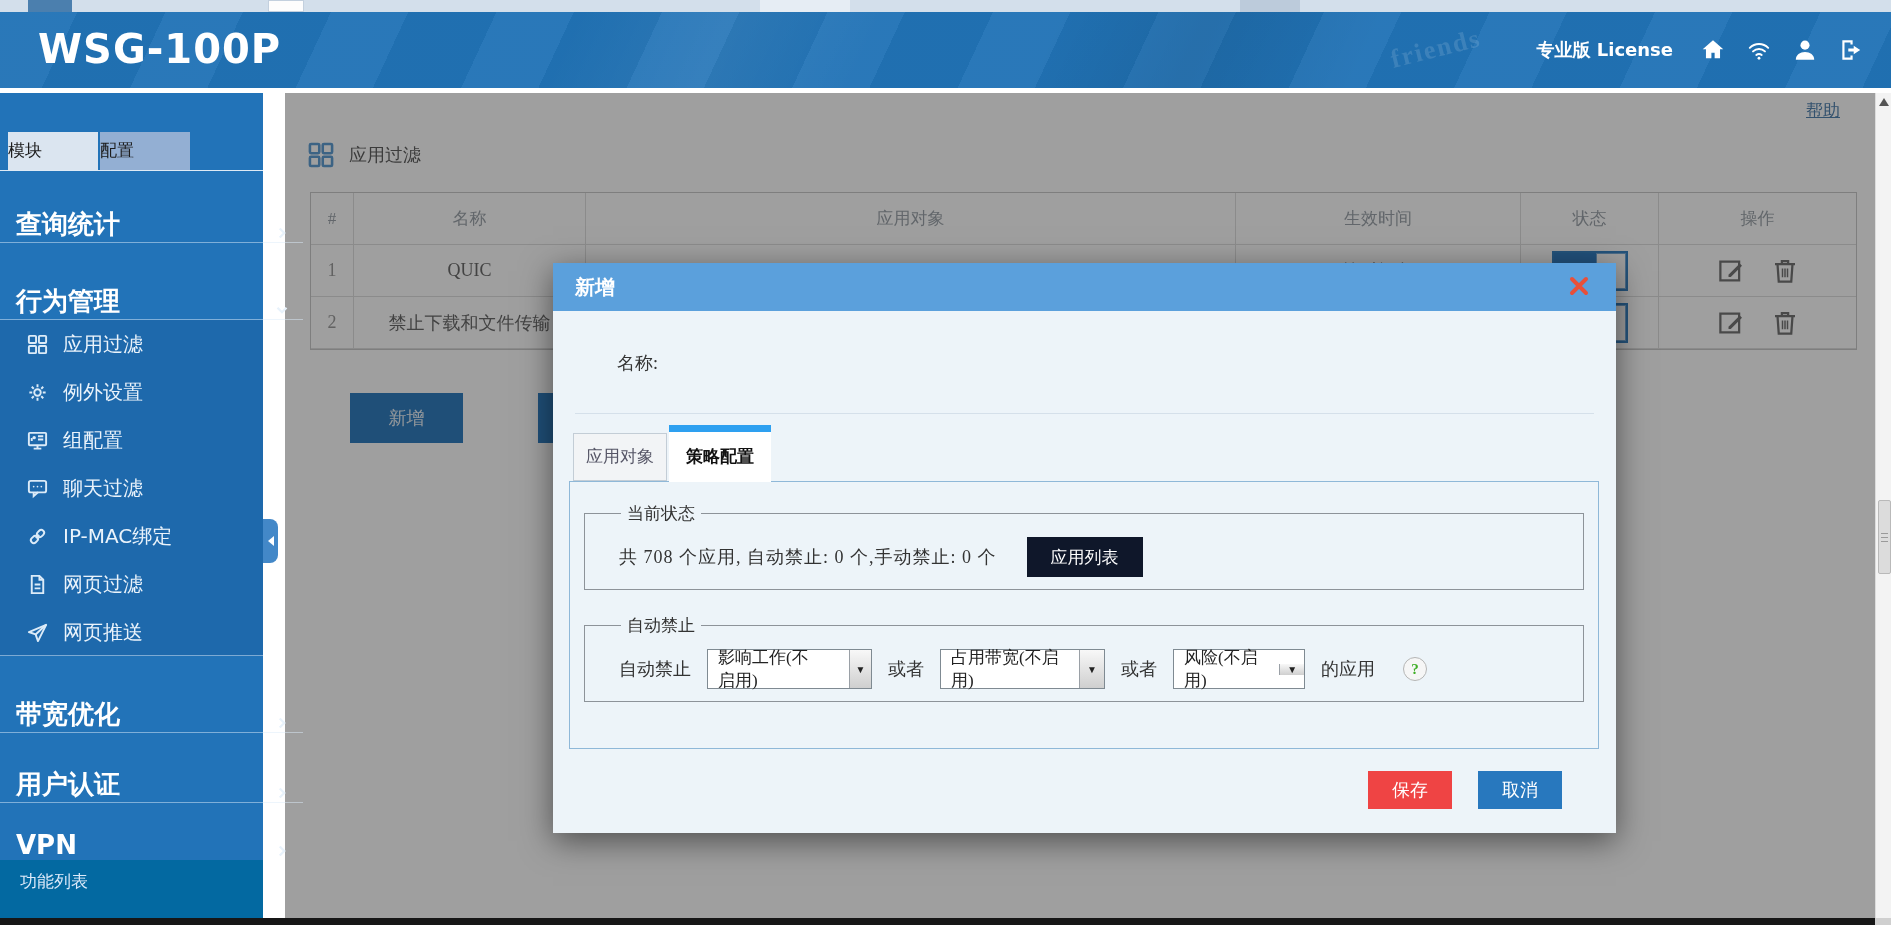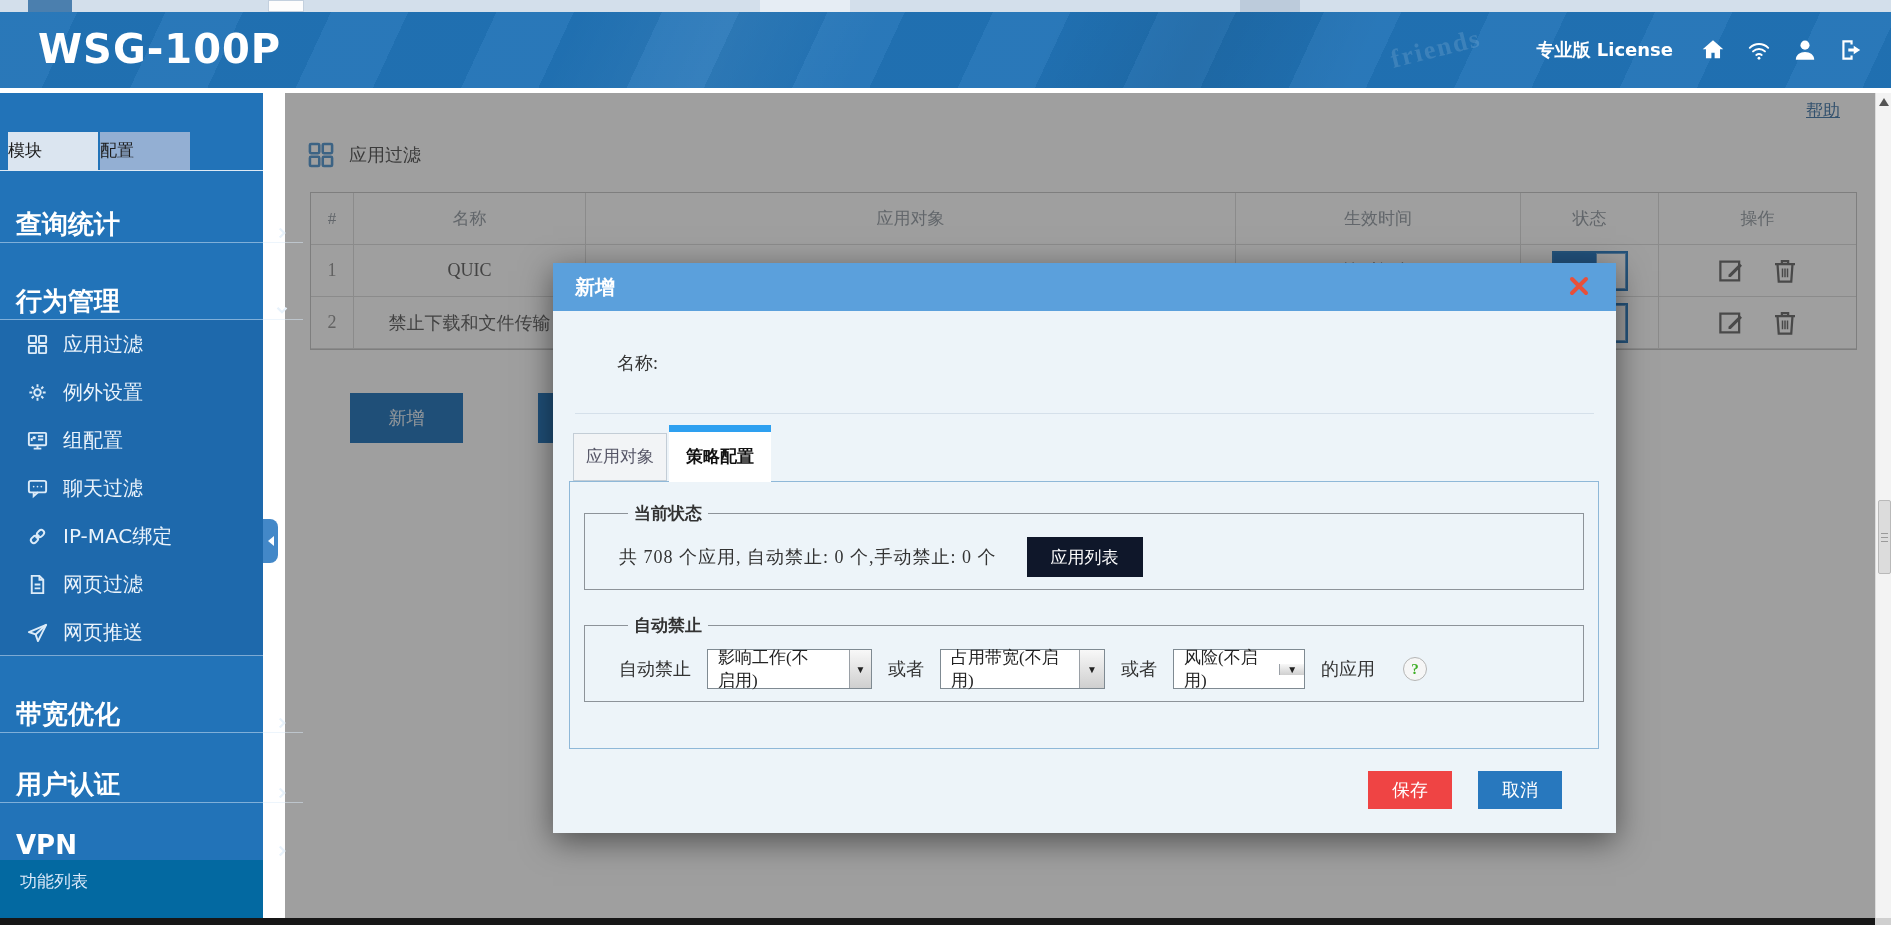--- a/index.html
+++ b/index.html
@@ -103,21 +103,21 @@
   .m-divider{position:absolute;left:22px;right:22px;top:150px;height:1px;background:#d5e0ea;}
   .m-tab{position:absolute;box-sizing:border-box;text-align:center;cursor:pointer;font-size:17px;}
   .m-tab.inactive{left:20px;top:170px;width:94px;height:48px;line-height:46px;background:#f2f4f6;
                   border:1px solid #c3cdd6;color:#556;}
   .m-tab.active{left:116px;top:162px;width:102px;height:57px;line-height:50px;background:#fff;
                 border-top:7px solid #2ea0f0;font-weight:bold;color:#111;z-index:2;}
   .m-panel{position:absolute;left:16px;top:218px;width:1030px;height:268px;border:1px solid #8fb8d8;
            box-sizing:border-box;padding:20px 14px 0 14px;}
   fieldset{border:1px solid #8d9399;margin:0 0 24px 0;padding:0 12px 0 34px;height:88px;box-sizing:border-box;
            display:flex;align-items:center;}
-  legend{font-size:17px;color:#333;padding:0 6px;margin-left:9px;font-weight:bold;}
+  legend{font-size:17px;color:#333;padding:0 6px;margin-left:2px;}
   .fs-row{display:flex;align-items:center;gap:16px;width:100%;}
   .summary-text{font-size:18px;color:#333;letter-spacing:1px;}
   .btn-list{width:116px;height:40px;background:#0f172a;border:none;color:#fff;font-size:17px;cursor:pointer;margin-left:14px;}
   .auto-label,.suffix{font-size:18px;color:#333;}
   .select{height:40px;box-sizing:border-box;border:1px solid #7f8a92;background:#fff;display:flex;align-items:stretch;cursor:pointer;}
   .select .val{display:flex;align-items:center;padding:0 8px 0 10px;font-size:17px;color:#222;}
   .select .arrow{width:26px;border-left:1px solid #9aa0a6;background:linear-gradient(#f8f8f8,#cfcfcf);
                  display:flex;align-items:center;justify-content:center;font-size:10px;color:#222;}
   .w-sel{width:165px;gap:18px;}  .b-sel{width:165px;}  .r-sel{width:132px;align-items:center;}
   .help-badge{width:22px;height:22px;border-radius:50%;border:1px solid #b5b5b5;background:#f6f6f6;margin-left:12px;

